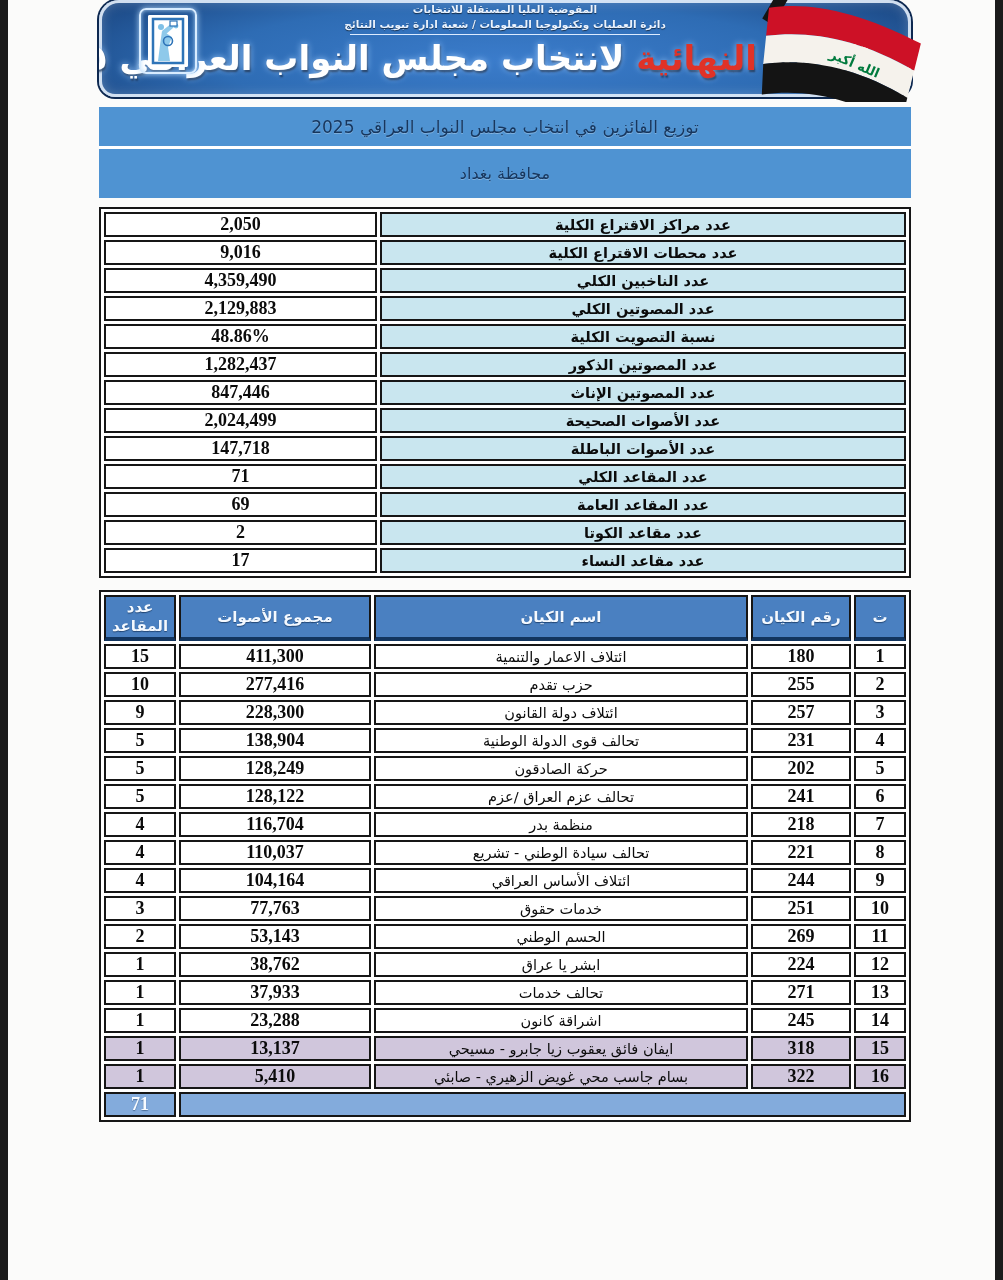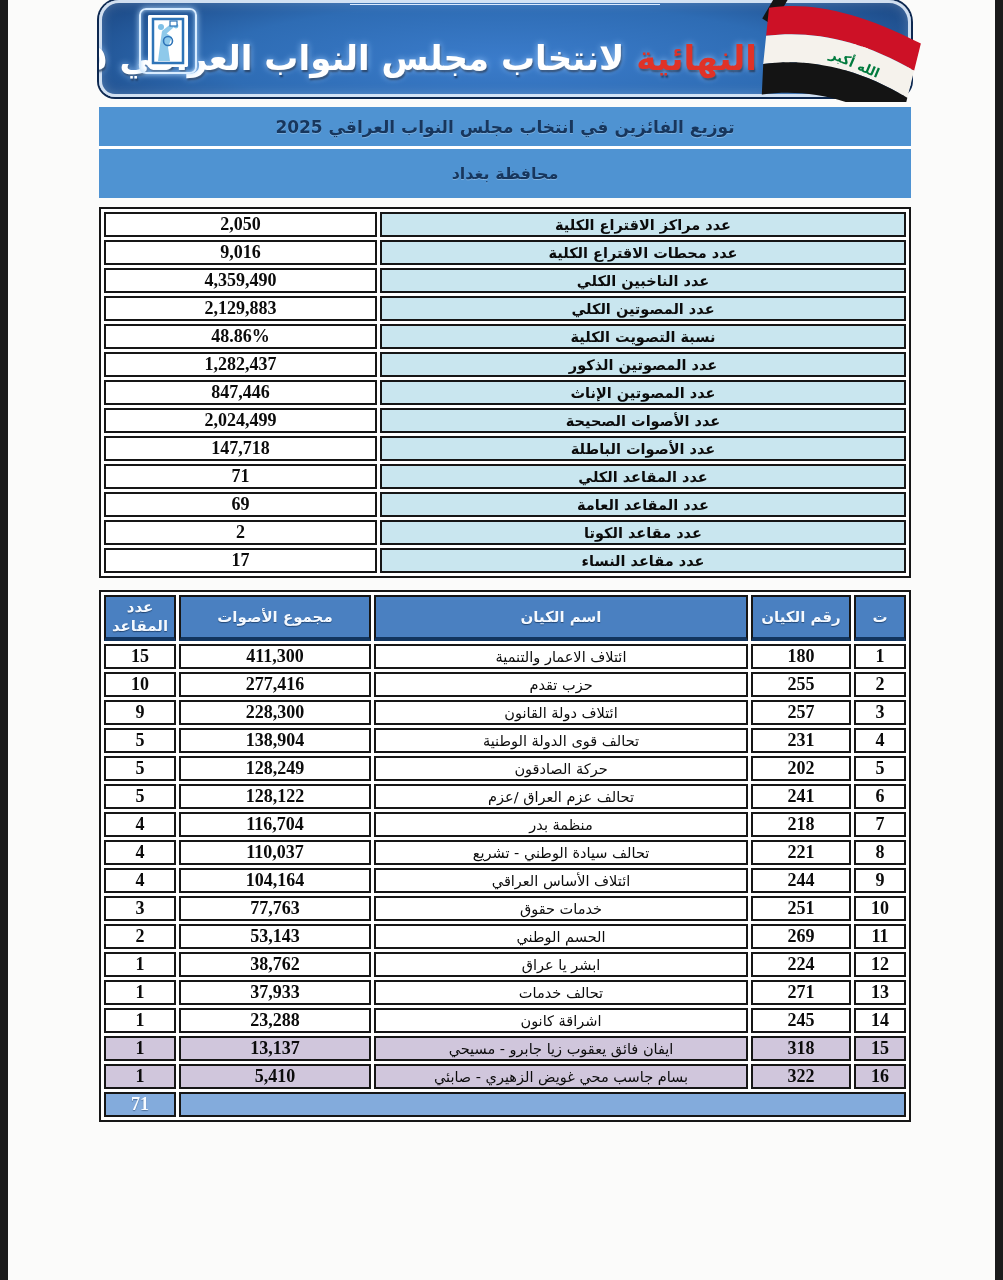--- a/index.html
+++ b/index.html
@@ -57,21 +57,21 @@
     white-space:nowrap;
   }
   .hero-title .red{color:#e03227;text-align:center;}
   .flag-wrap{position:absolute;right:-10px;top:-6px;width:175px;height:108px;pointer-events:none;}
 
   
   .banner-block{margin-top:10px;background:#ffffff;}
   .banner-row{
     background:var(--banner-blue);
     color:var(--navy-text);
-    font-weight:bold;
+    font-weight:normal;
     text-align:center;
     direction:rtl;
     display:flex;align-items:center;justify-content:center;
     text-shadow:0 1px 0 rgba(255,255,255,.25);
   }
   .banner-row.first{height:39px;font-size:17px;margin-bottom:3px;}
   .banner-row.second{height:49px;font-size:16px;}
 
   
   table{border-collapse:separate;border-spacing:3px;background:#ffffff;width:100%;table-layout:fixed;}
@@ -117,20 +117,22 @@
 <body>
 
 <div class="edge-strip left"></div>
 <div class="edge-strip right"></div>
 
 <div class="page">
 
   <div class="hero">
     <div class="hero-clip">
       <div class="org-lines">
+        <div>المفوضية العليا المستقلة للانتخابات</div>
+        <div>دائرة العمليات وتكنولوجيا المعلومات / شعبة ادارة تبويب النتائج</div>
         <div class="org-underline"></div>
       </div>
       <div class="hero-title">
         <span>النتائج</span>
         <span class="red">النهائية</span>
         <span>لانتخاب مجلس النواب العراقي</span>
         <span>٢٠٢٥</span>
       </div>
     </div>
 

